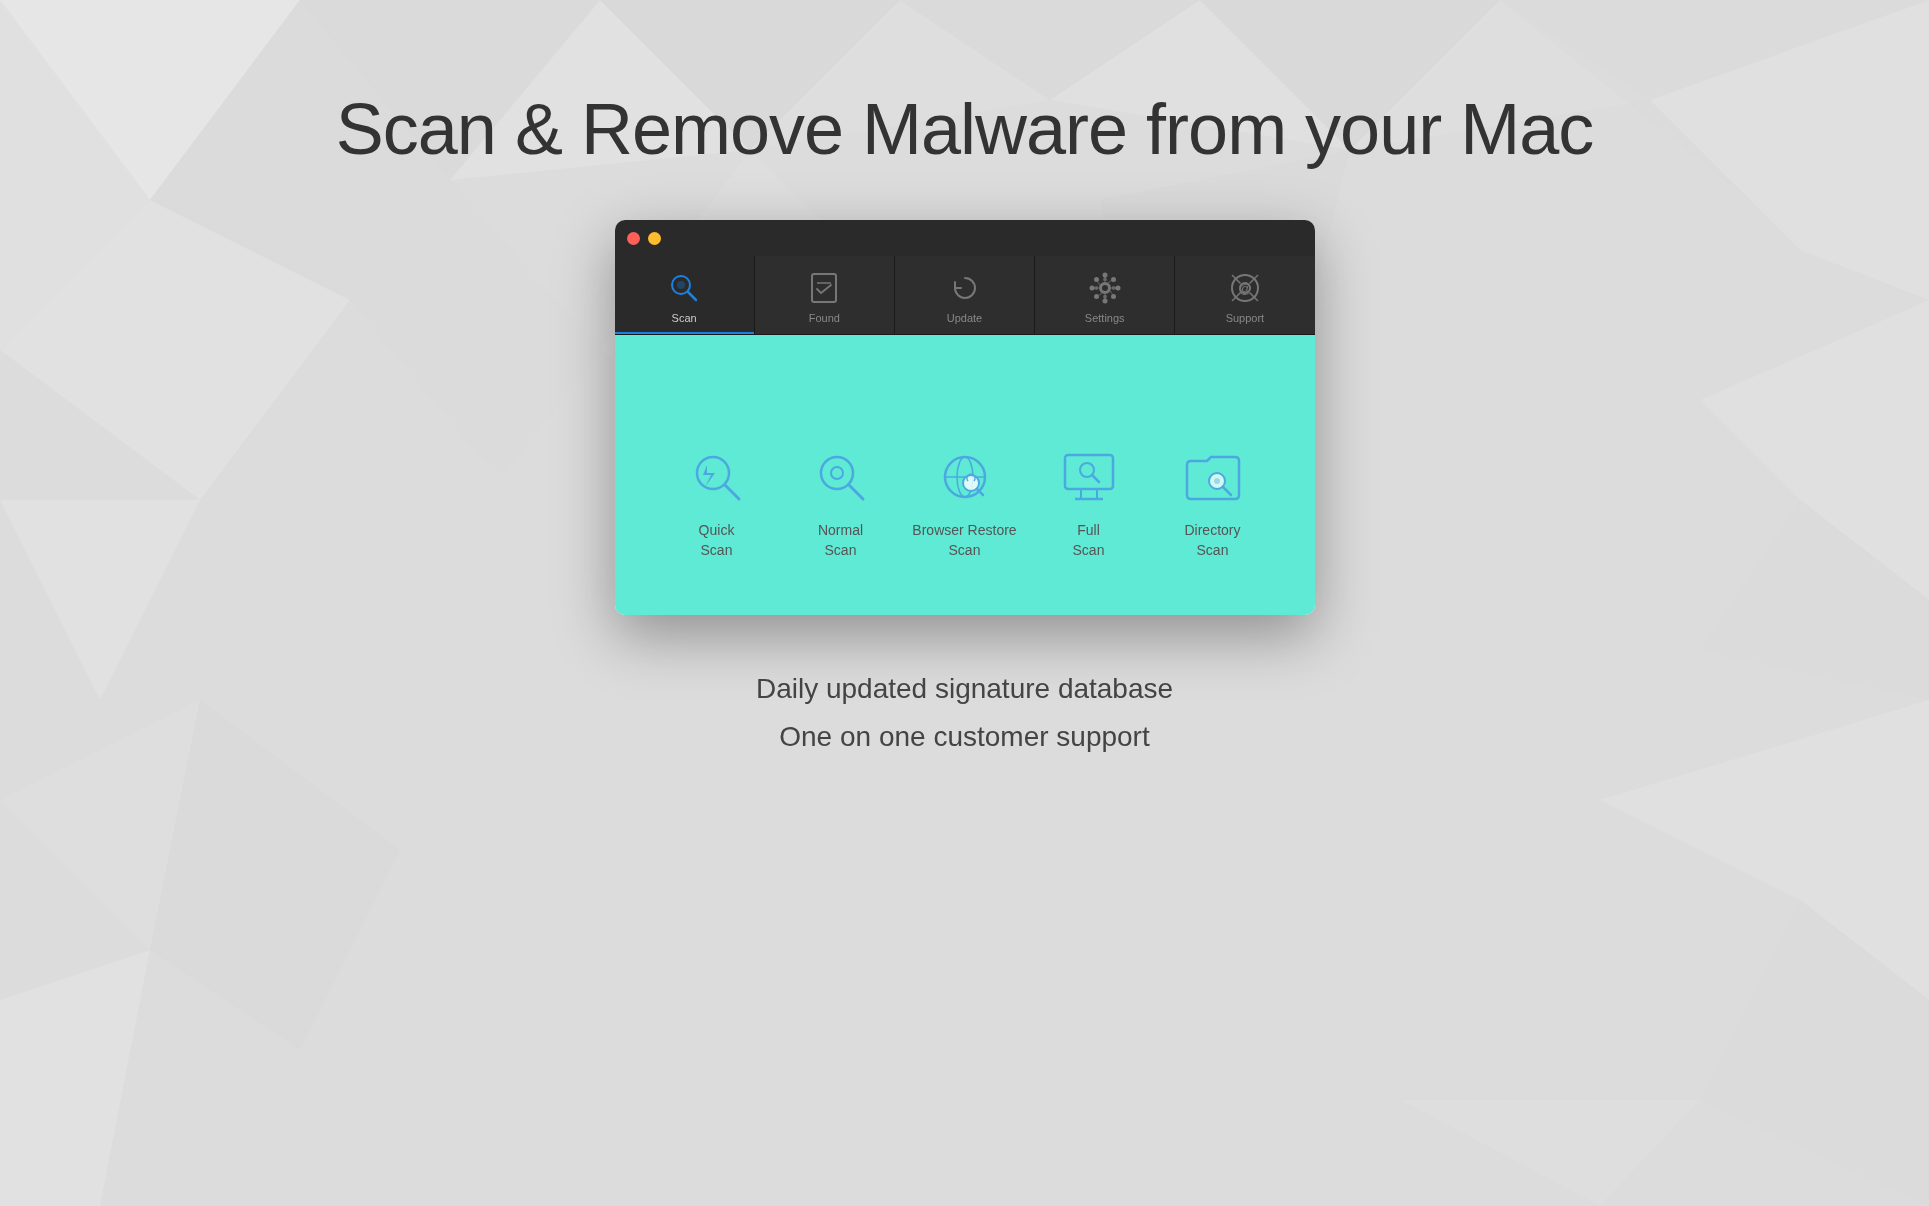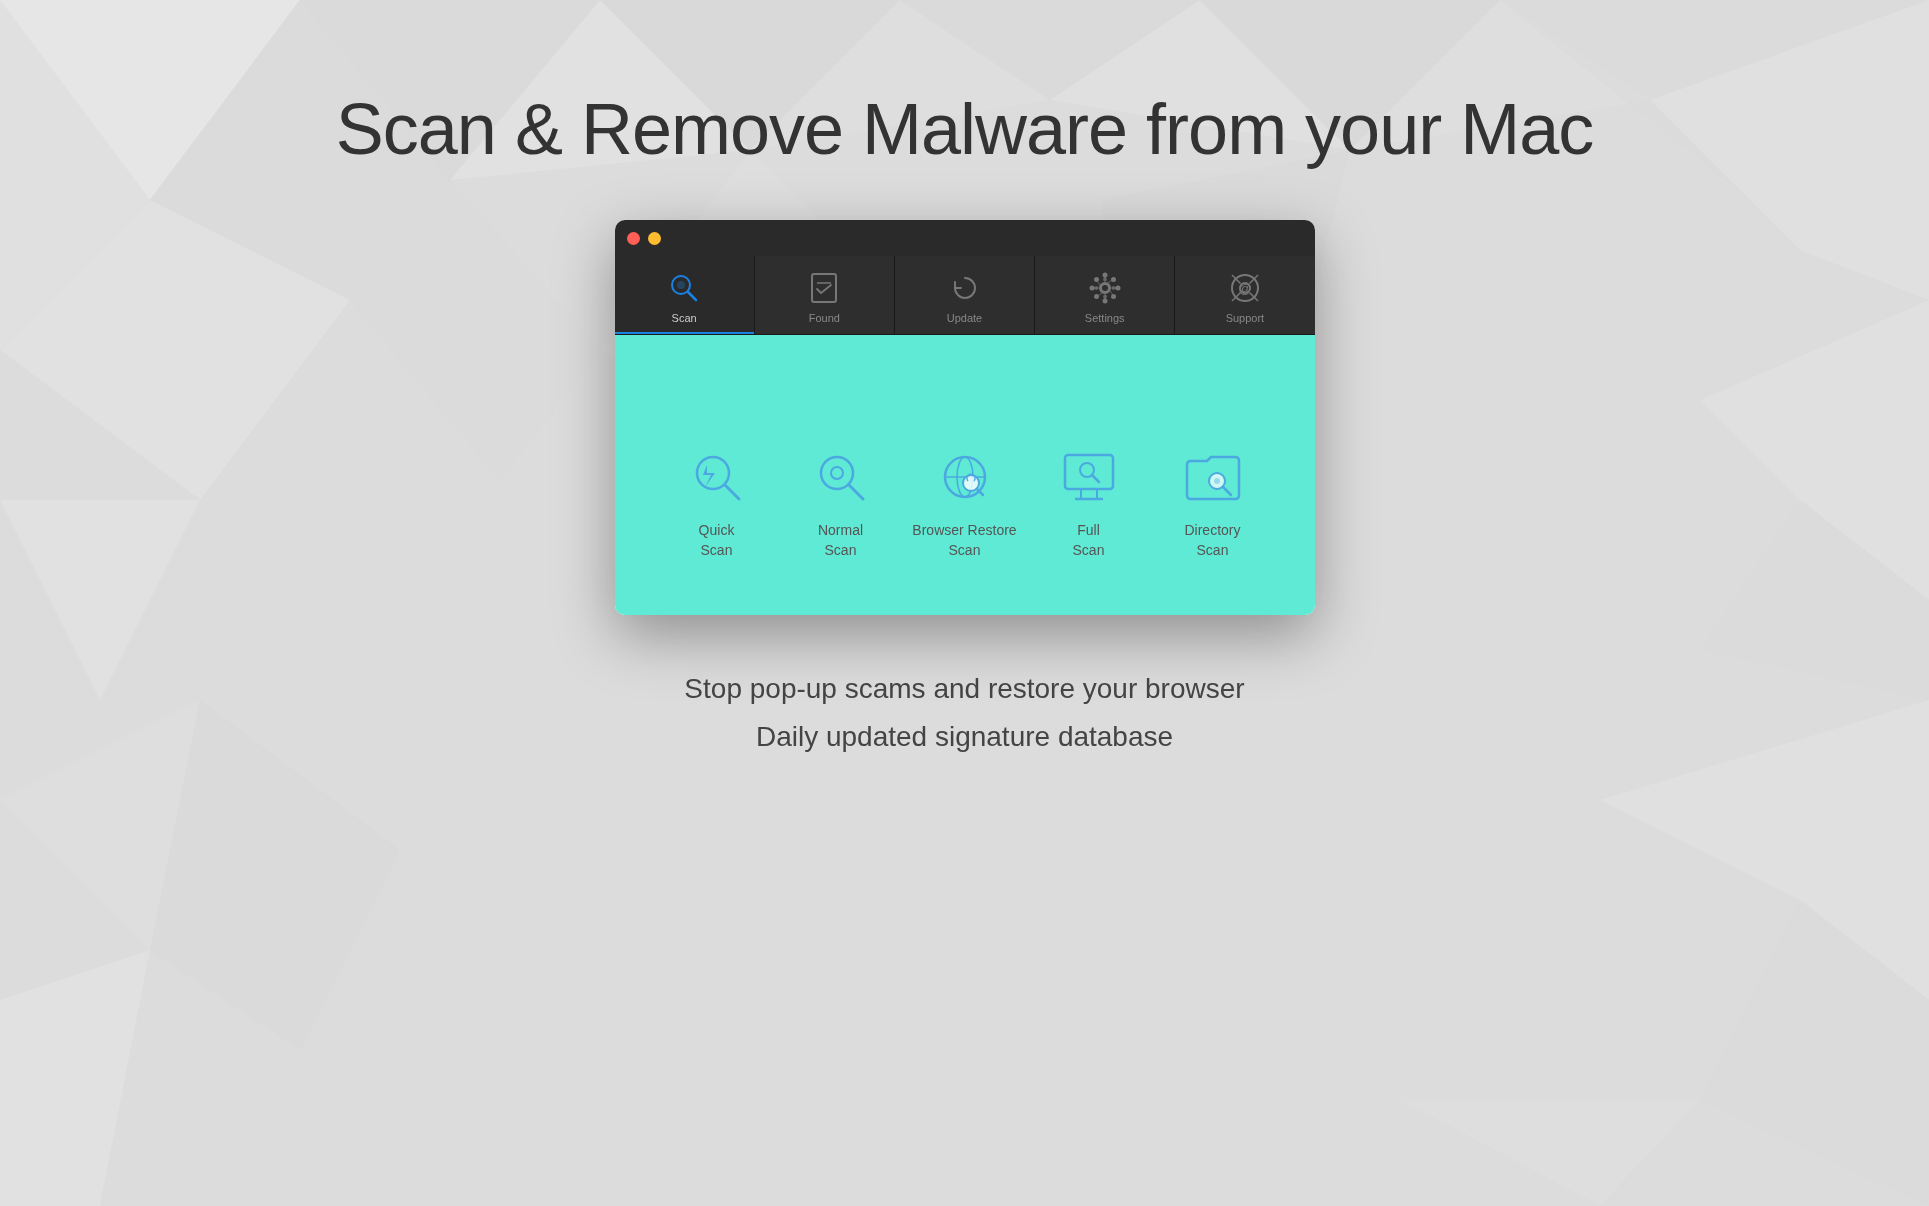--- a/index.html
+++ b/index.html
@@ -339,17 +339,17 @@
             <circle cx="36" cy="36" r="3" fill="#4ca8e0" opacity="0.4"></circle>
           </svg>
           <span class="scan-label">Directory<br>Scan</span>
         </div>
 
       </div>
     </div>
   </div>
 
   <div class="features">
-    <p class="feature-line">Stop pop-up scams and restore your browser</p>
     <p class="feature-line">Daily updated signature database</p>
+    <p class="feature-line">One on one customer support</p>
   </div>
 
 </div>
 
 </body></html>

